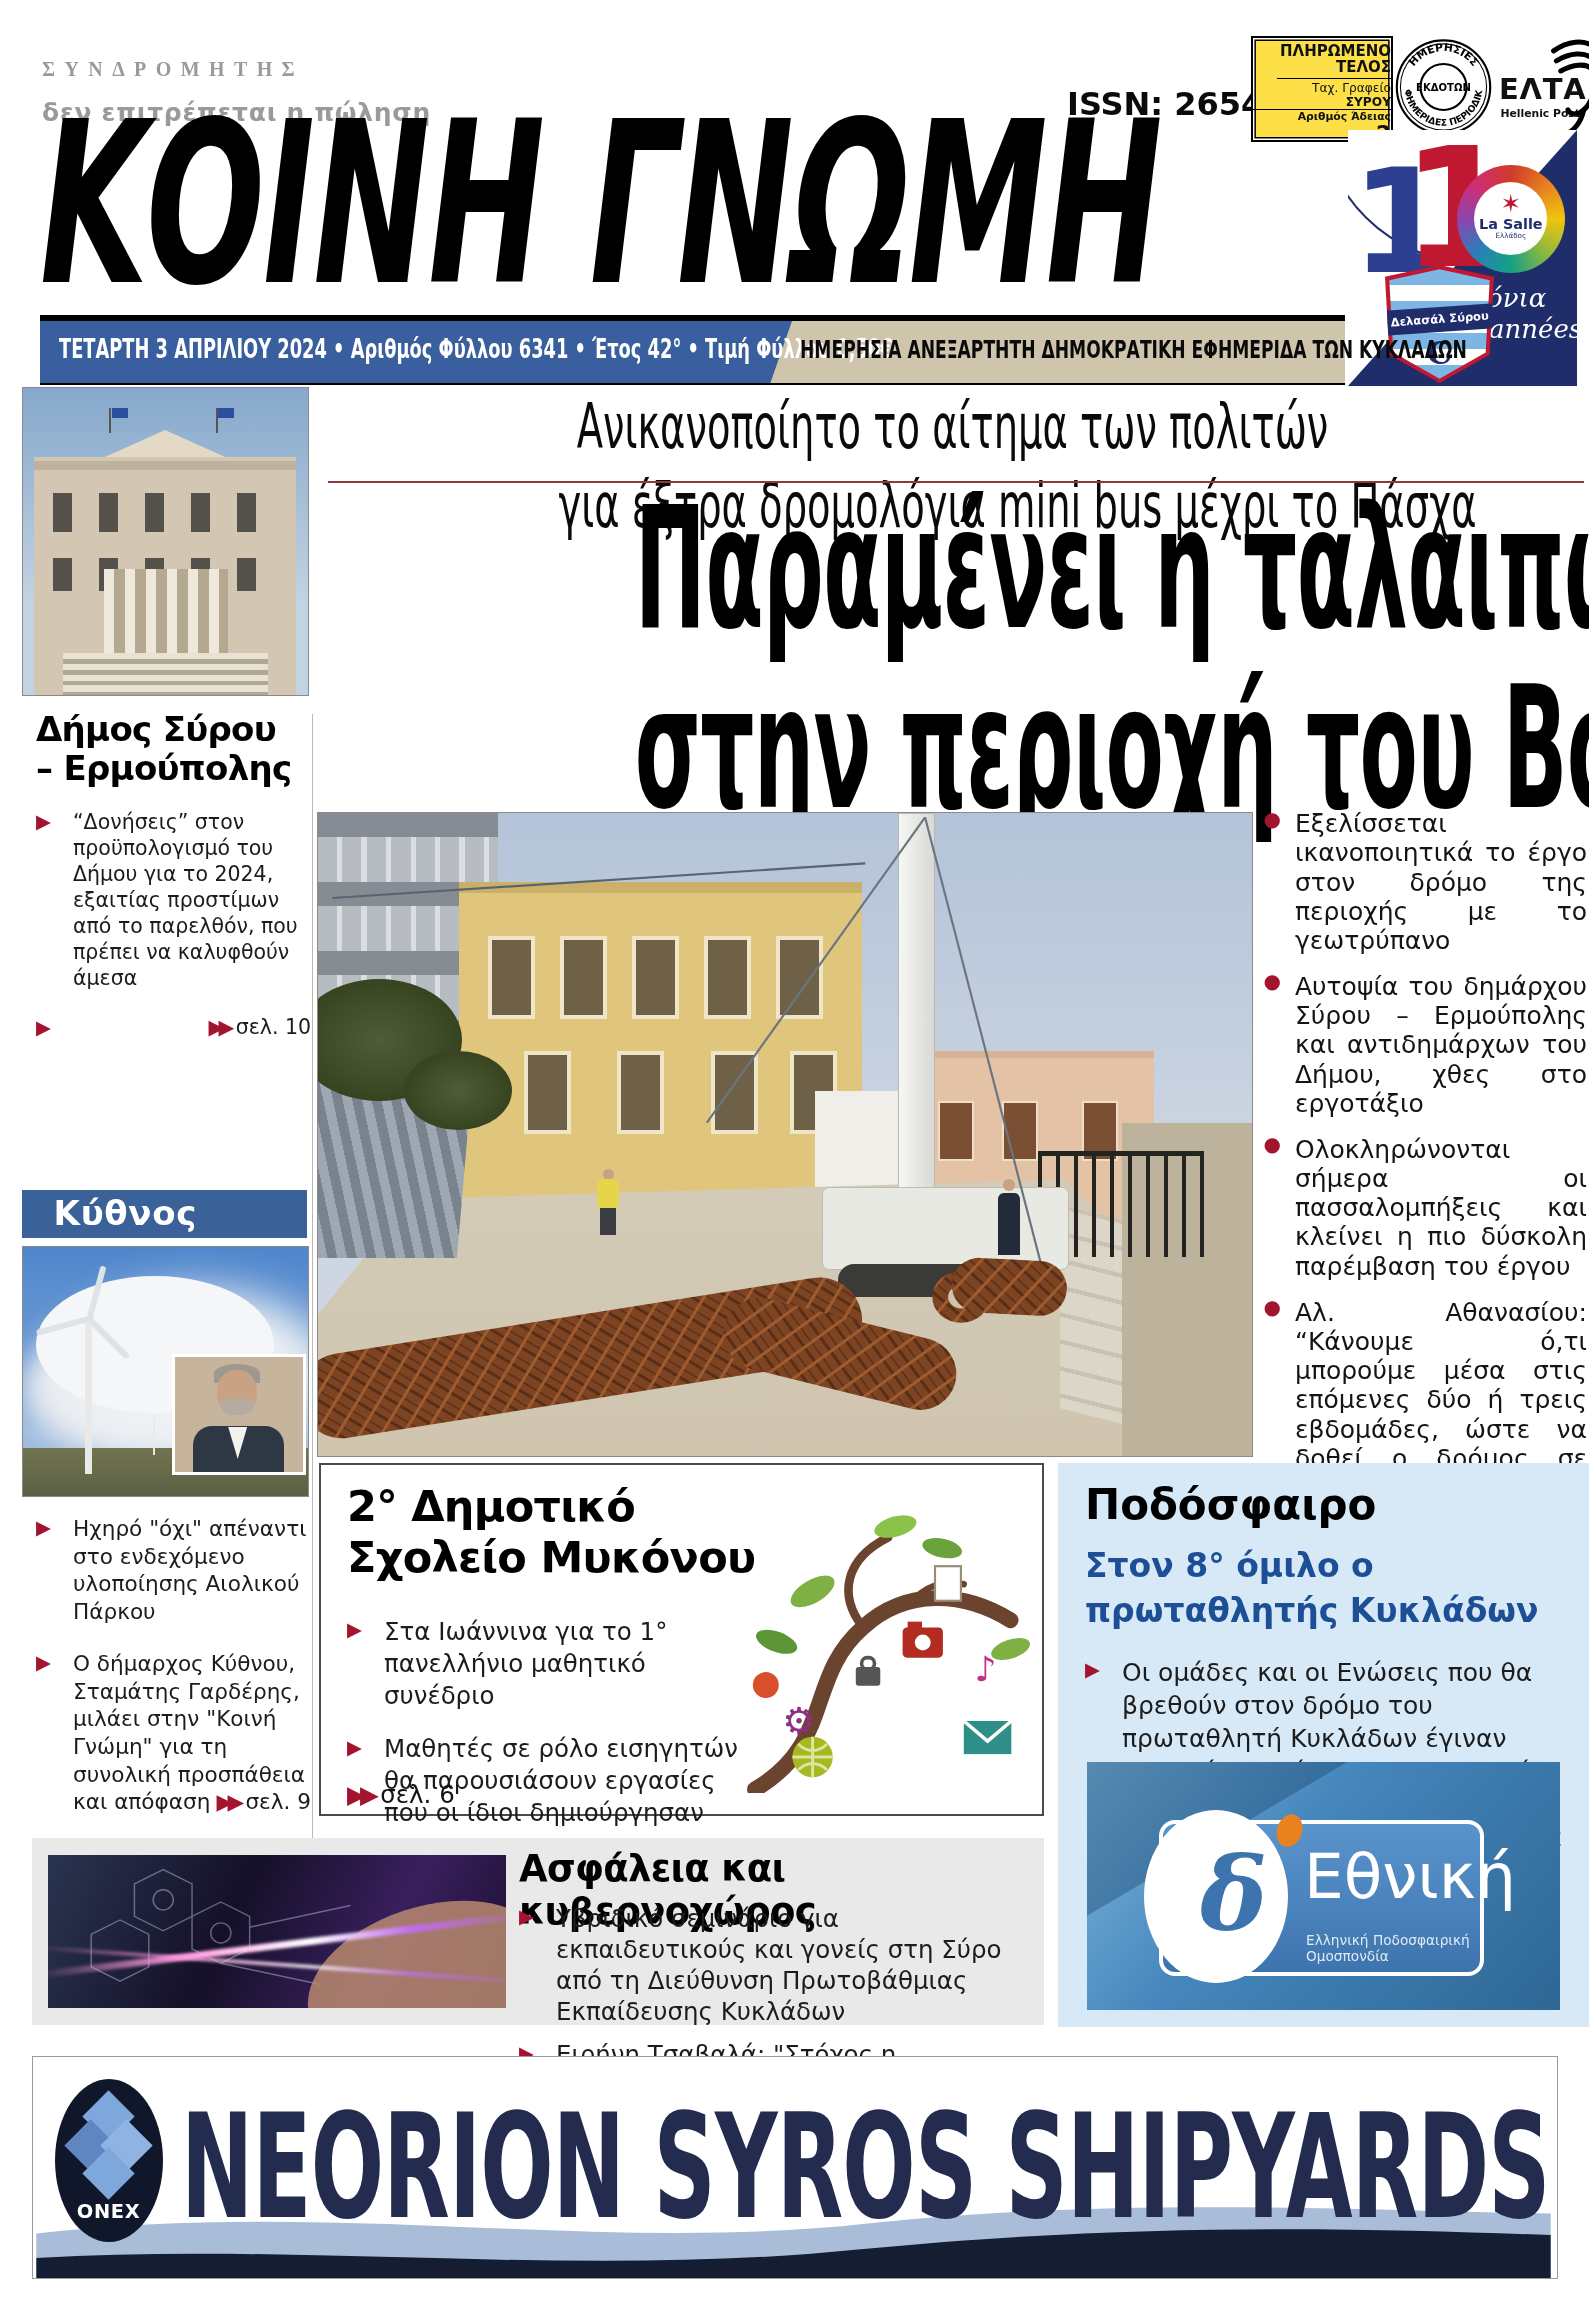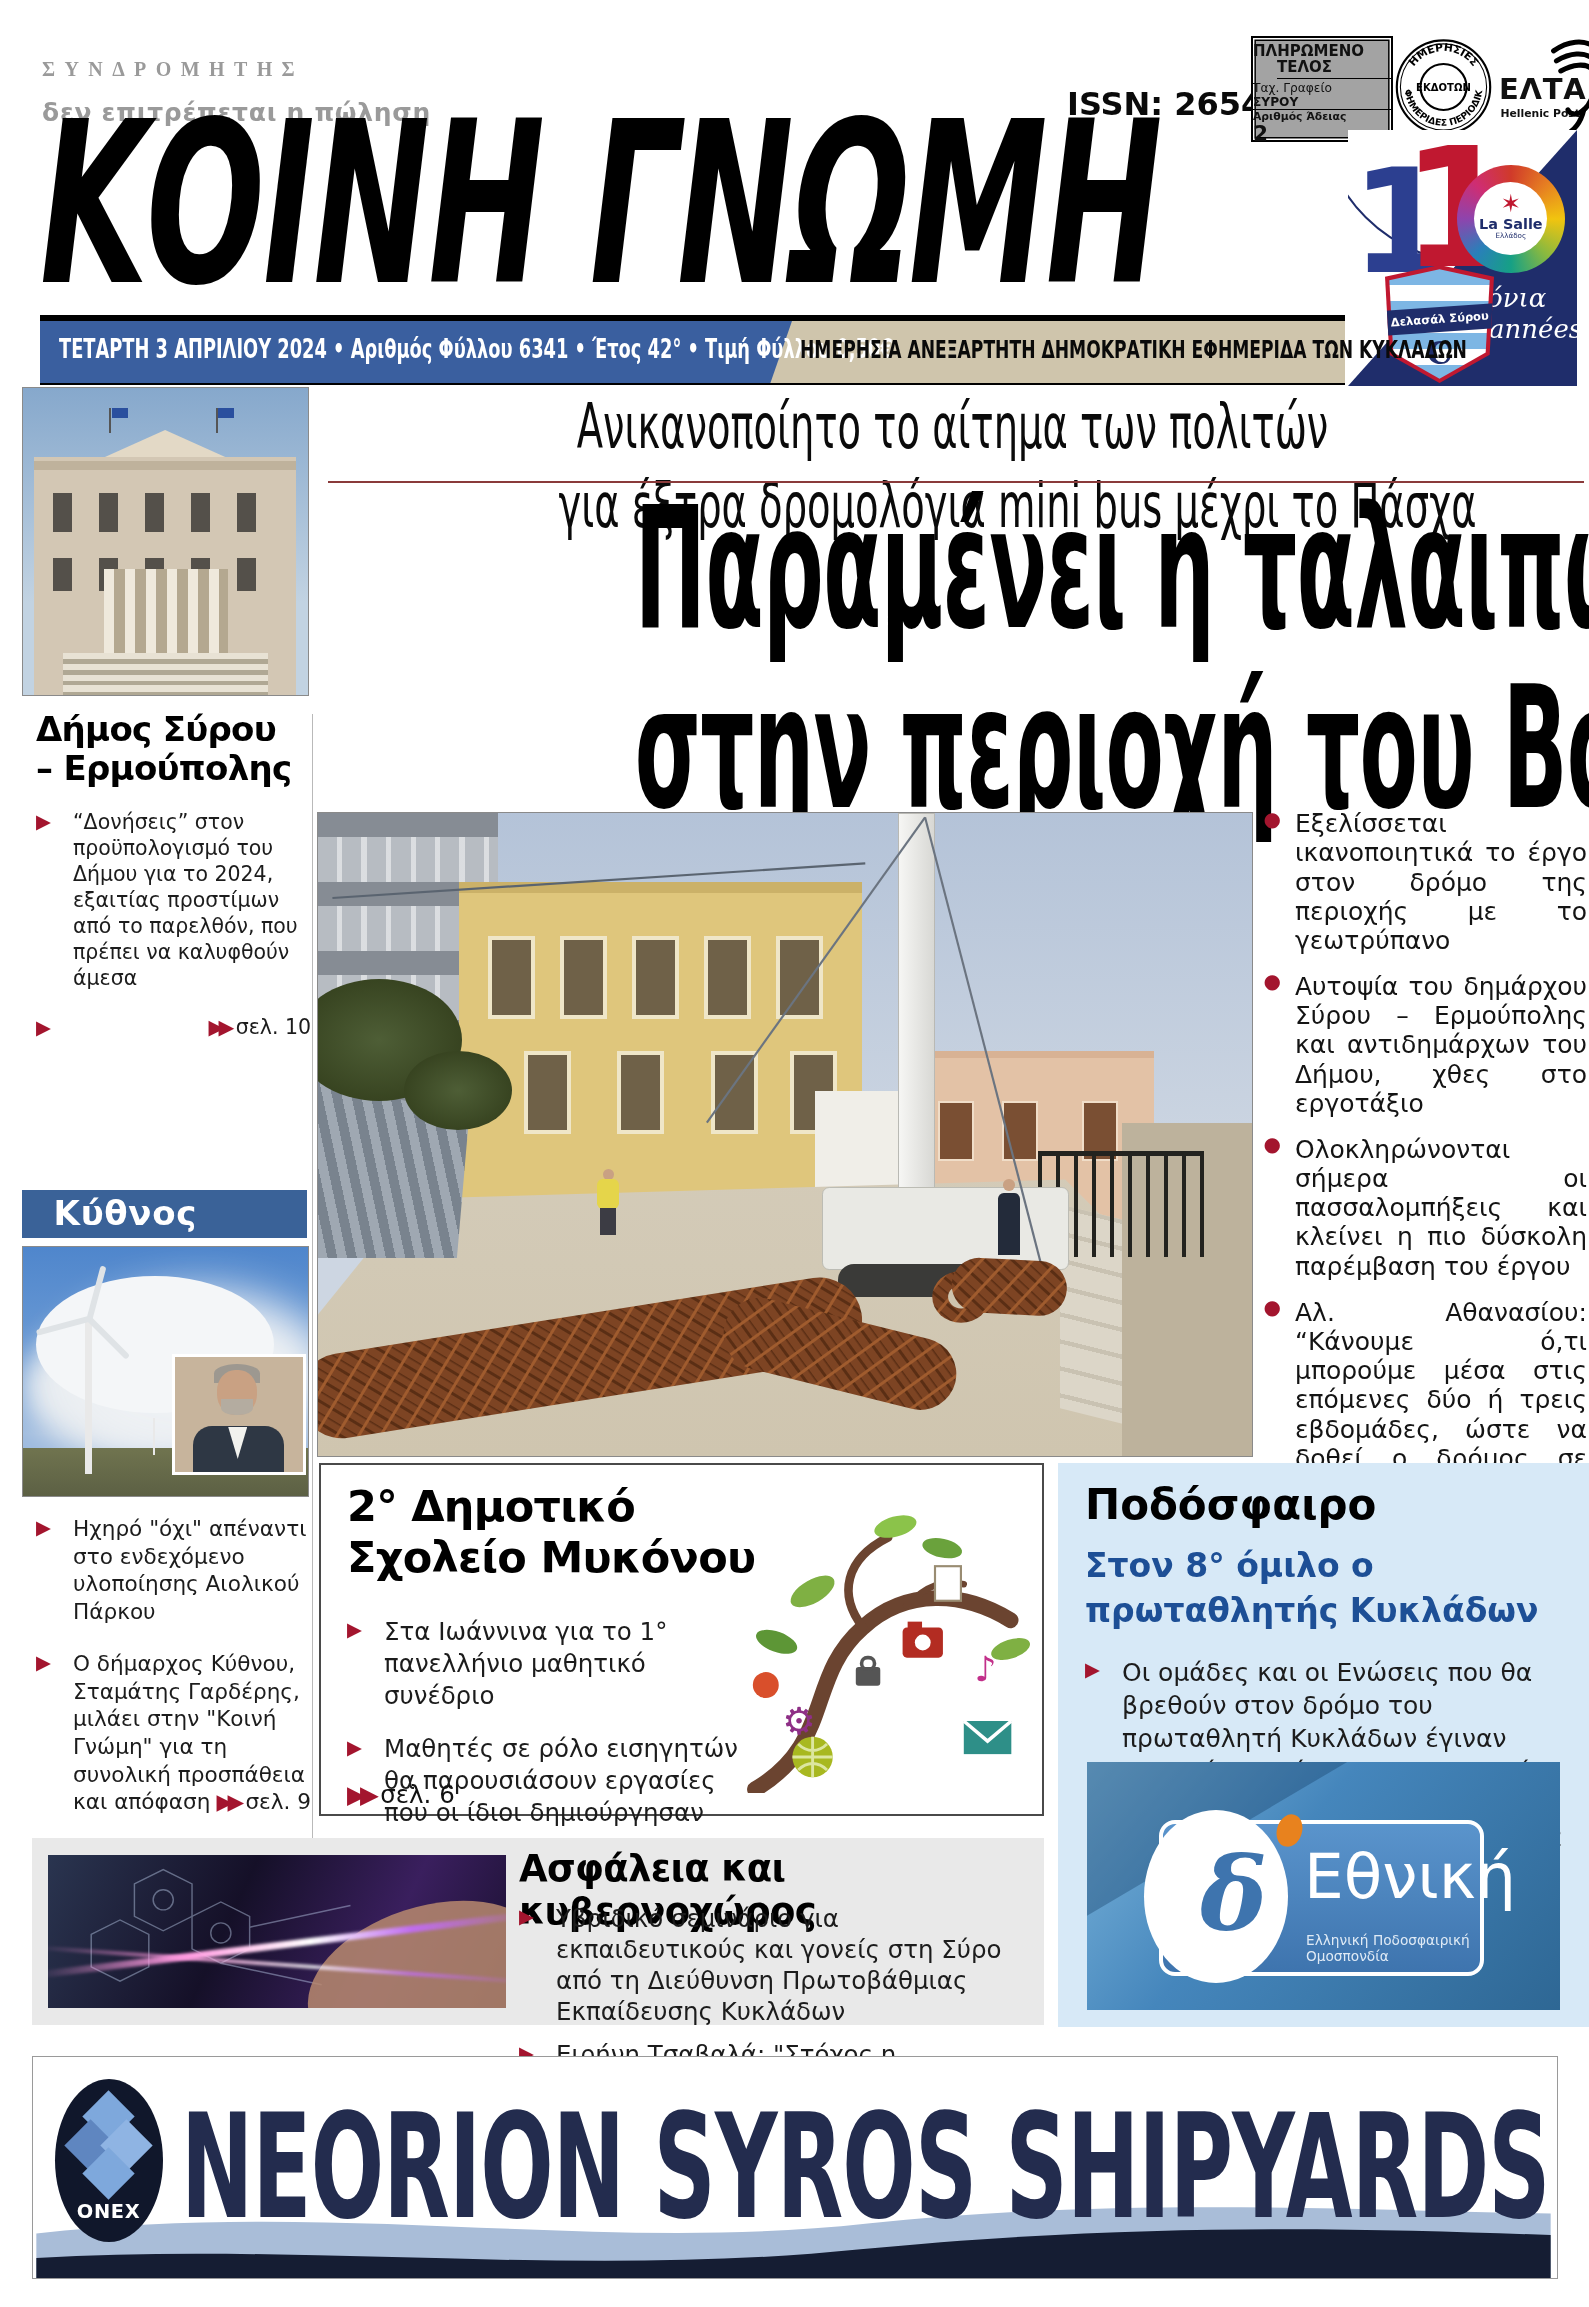--- a/index.html
+++ b/index.html
@@ -12,21 +12,21 @@
         font-family:"DejaVu Sans",sans-serif;color:#111;}
   .abs{position:absolute;}
 
   
   #subscriber{left:42px;top:58px;color:#9a9a9a;}
   #subscriber .s1{font-size:20px;font-weight:bold;letter-spacing:9.4px;font-family:Liberation Serif, serif;}
   #subscriber .s2{font-size:25px;font-weight:bold;margin-top:17px;letter-spacing:0.7px;}
   #issn{left:1067px;top:85px;font-size:32px;font-weight:bold;color:#0a0a0a;}
 
   #stampbox{left:1251px;top:36px;width:138px;height:102px;border:2.2px solid #000;box-shadow:0 0 0 1.4px #fff inset,0 0 0 2.9px #000 inset;
-            text-align:left;font-weight:bold;background:#a3a3a3;}
+            text-align:right;font-weight:bold;background:#fde047;}
   #stampbox .l1{font-size:15px;line-height:1.05;margin-top:5.8px;}
   #stampbox .l2{font-size:15px;border-bottom:1.4px solid #000;padding-bottom:2.9px;line-height:1.05;margin-left:24px;}
   #stampbox .l3{font-size:12.2px;font-weight:normal;margin-top:2.2px;}
   #stampbox .l4{font-size:12.2px;border-bottom:1.4px solid #000;padding-bottom:0;}
   #stampbox .l5{font-size:10.8px;}
   #stampbox .l6{font-size:21.6px;line-height:1;}
 
   #roundstamp{left:1393px;top:36px;width:101px;height:102px;}
   #elta{left:1499px;top:35px;width:94px;height:107px;}
   #elta .nm{position:absolute;left:0;top:37px;font-size:29px;font-weight:bold;letter-spacing:0.7px;}

